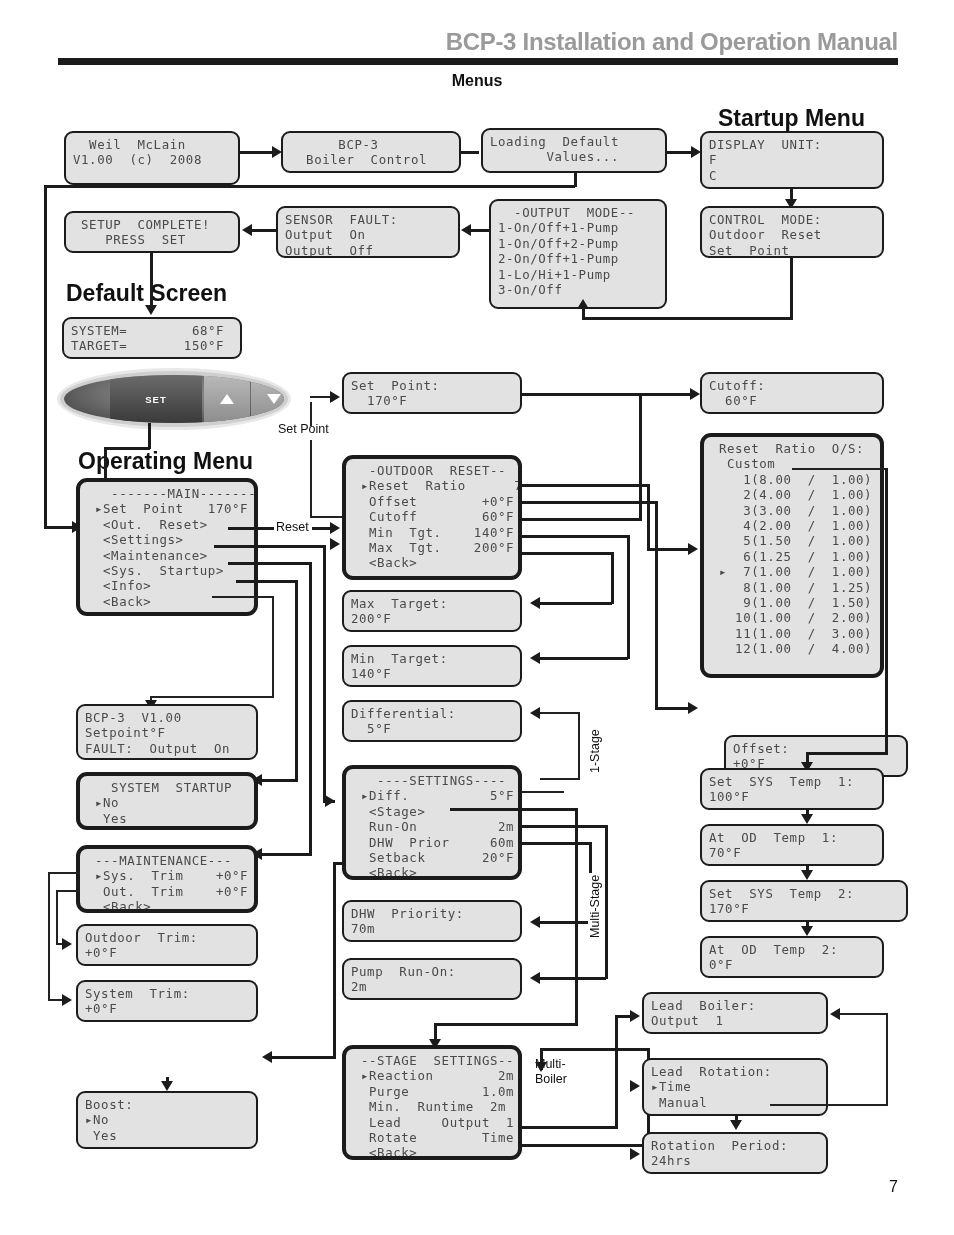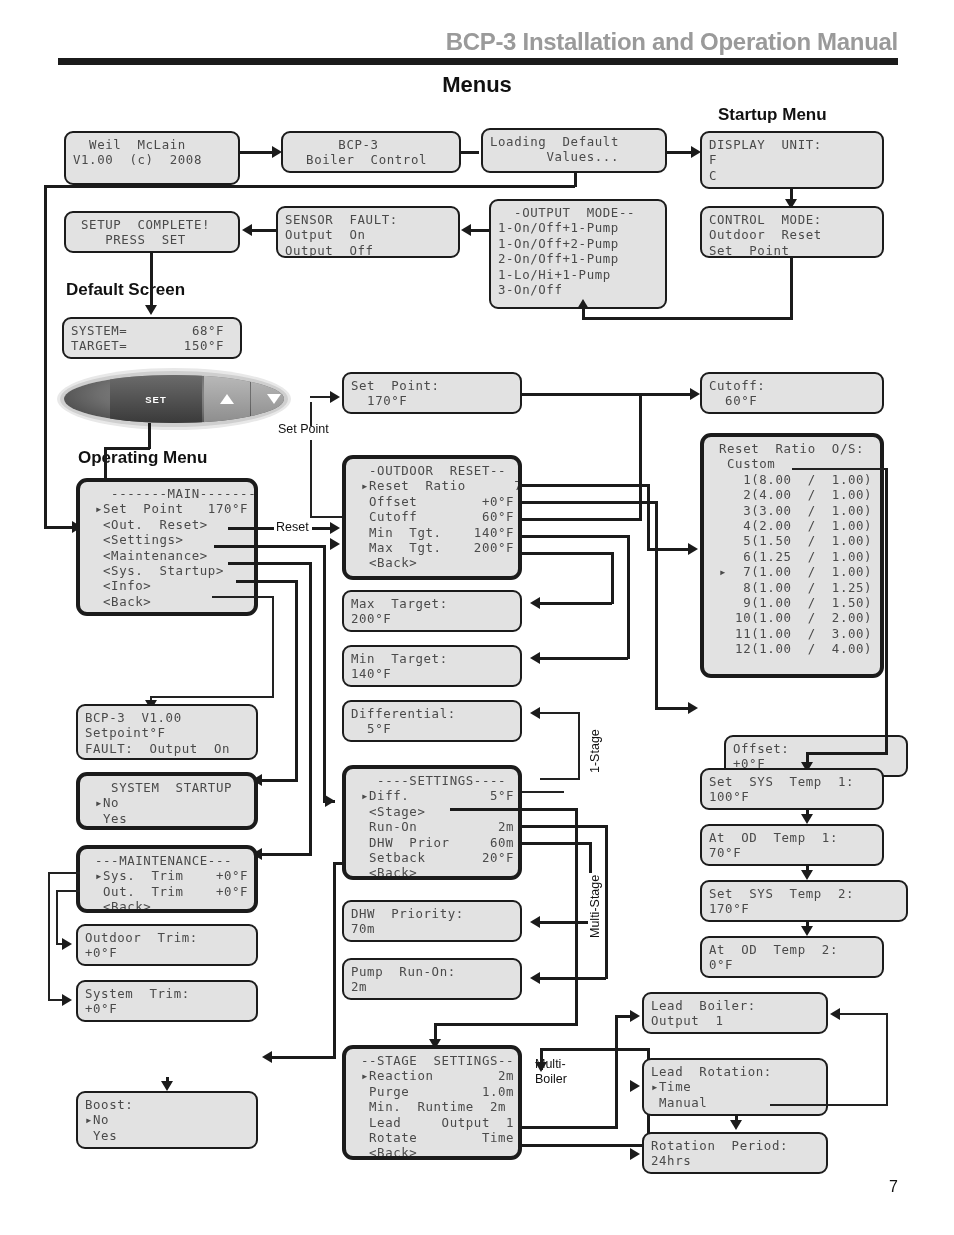--- a/index.html
+++ b/index.html
@@ -17,24 +17,24 @@
     position:absolute; right:56px; top:28px;
     font-size:24px; font-weight:bold; color:#9a9a9a;
     letter-spacing:-0.3px; white-space:nowrap;
   }
   .hdr-rule{
     position:absolute; left:58px; top:58px; width:840px; height:7px;
     background:#1b1b1b;
   }
   .page-head{
     position:absolute; left:0; top:72px; width:954px;
-    text-align:center; font-size:22px; font-weight:bold; color:#111;
+    text-align:center; font-size:16px; font-weight:bold; color:#111;
   }
   .sect-label{
-    position:absolute; font-size:17px; font-weight:bold; color:#111;
+    position:absolute; font-size:23px; font-weight:bold; color:#111;
     white-space:nowrap;
   }
   .page-num{
     position:absolute; right:56px; top:1178px;
     font-size:16px; color:#111;
   }
 
   
   .lcd{
     position:absolute;

